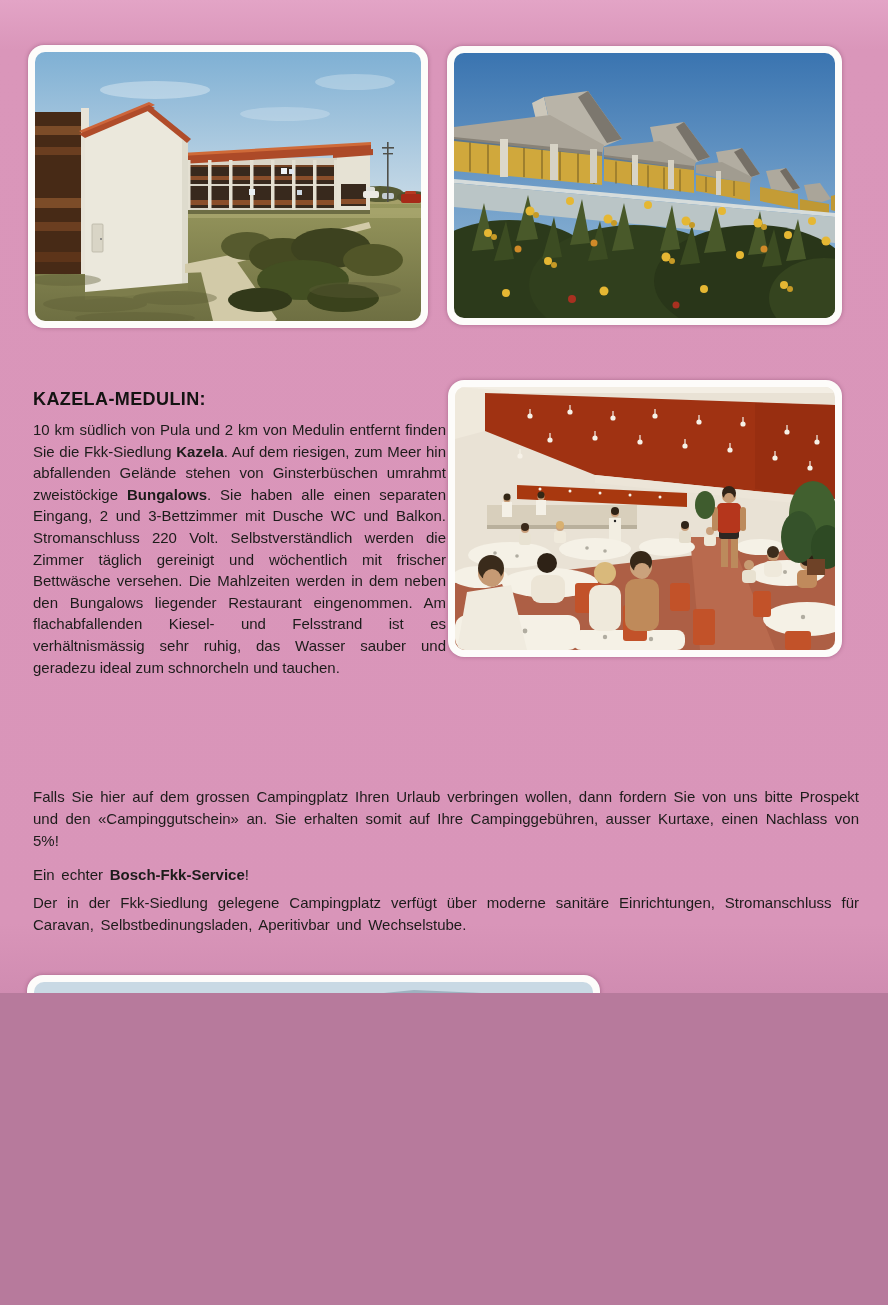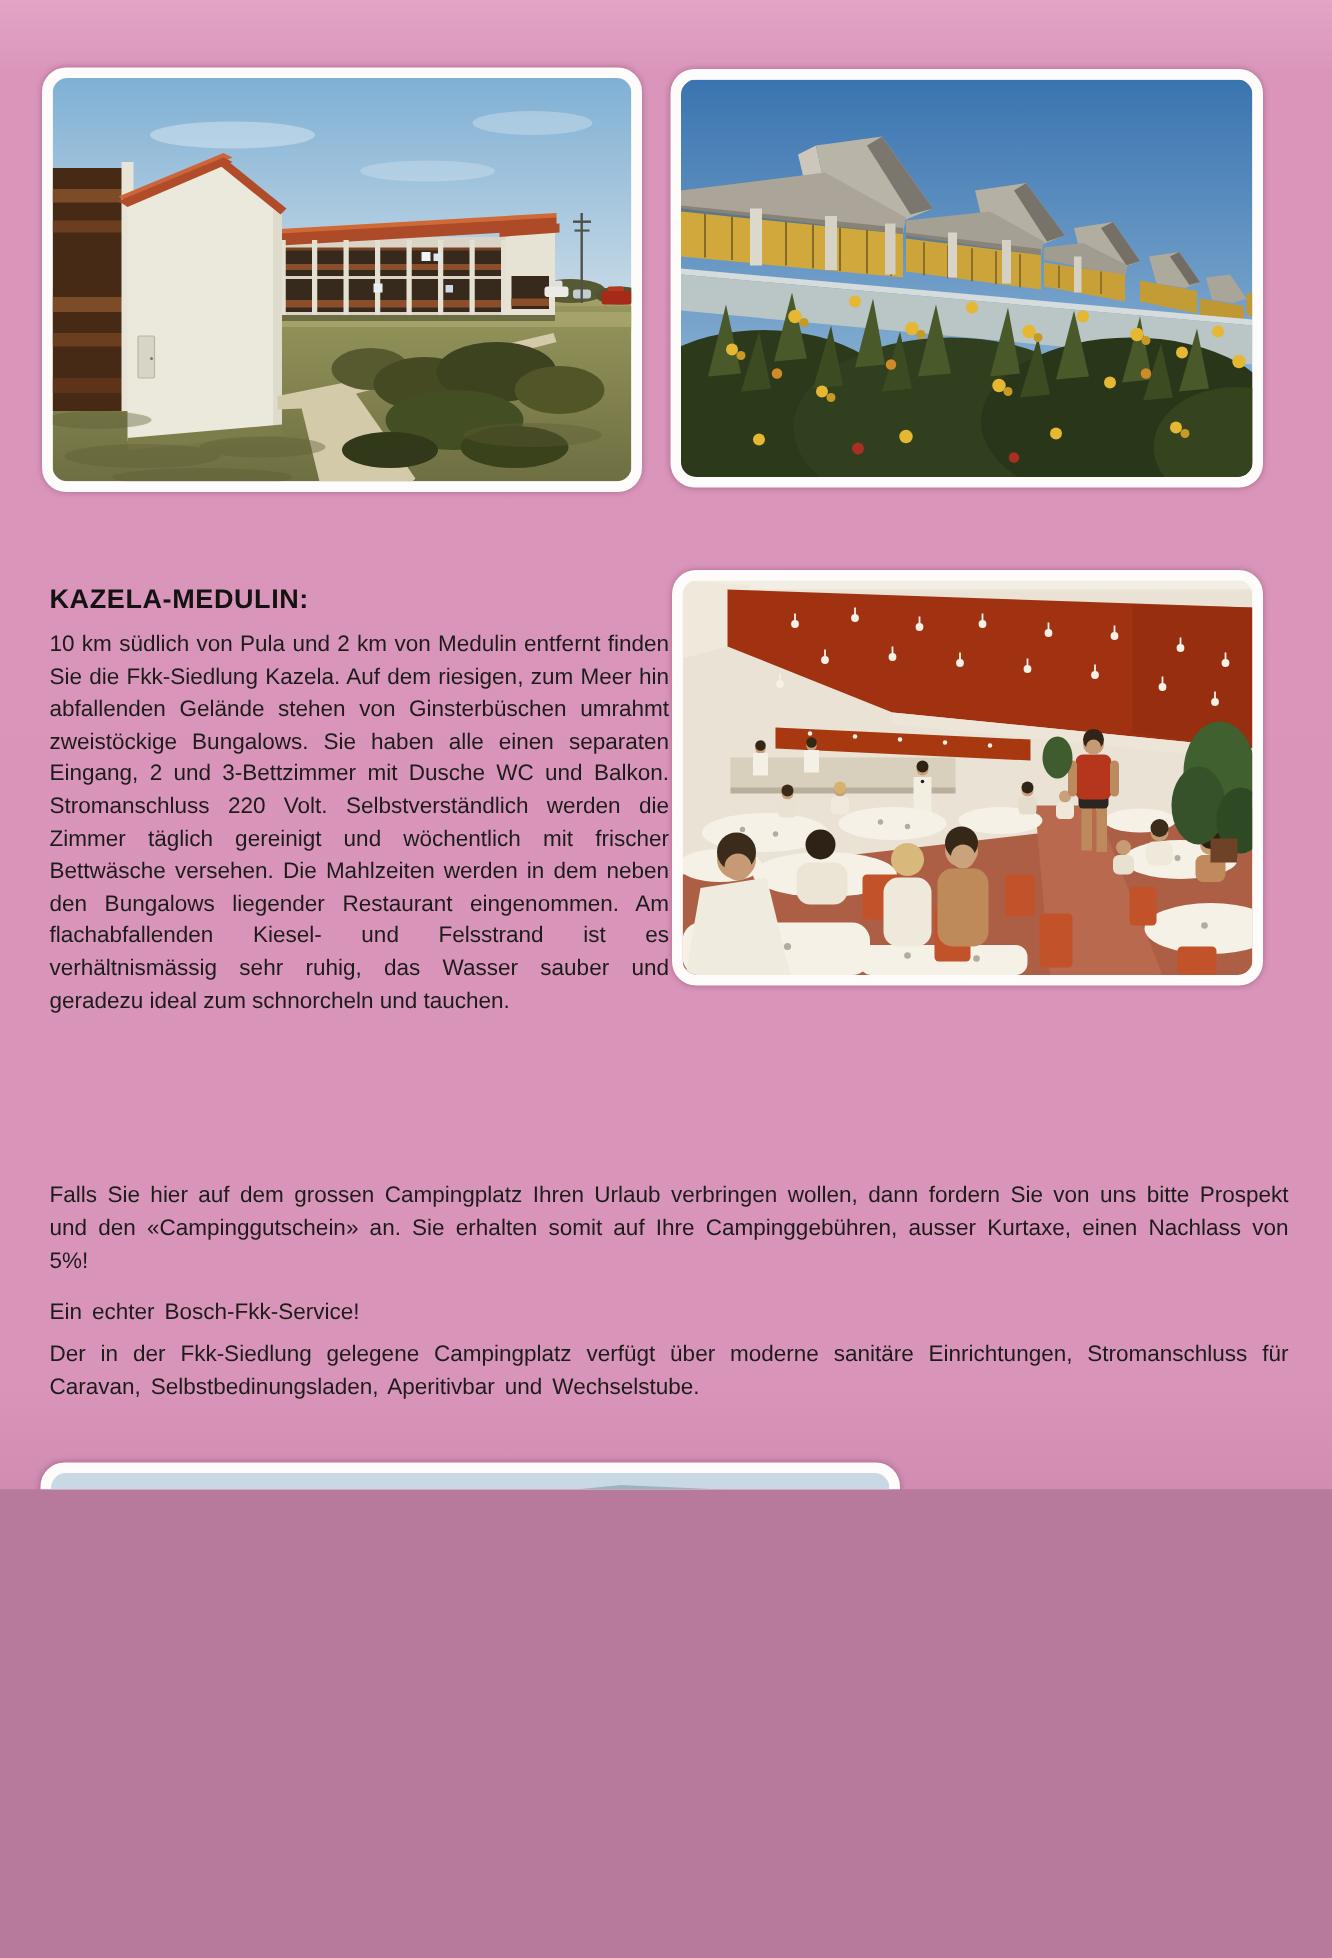--- a/index.html
+++ b/index.html
@@ -5,21 +5,21 @@
   html,body{margin:0;padding:0;background:#b77a9c;}
   .page{position:relative;width:888px;height:993px;overflow:hidden;
     background:linear-gradient(180deg,#e3a4c6 0%,#da96ba 5%,#d995b9 93%,#d08cb1 100%);
     font-family:"Liberation Sans",sans-serif;color:#1d1c1b;padding-left:22px;}
   figure.photo{position:absolute;margin:0;background:#fdfcfa;border-radius:16px;padding:7px;
     box-shadow:0 0 4px rgba(100,40,75,.4);box-sizing:content-box;}
   .ph{width:100%;height:100%;border-radius:10px;overflow:hidden;}
   .ph svg{display:block;width:100%;height:100%;}
   .hd{position:absolute;font-weight:bold;font-size:18px;letter-spacing:.4px;color:#141312;white-space:nowrap;}
   .txt{position:absolute;font-size:15px;line-height:21.6px;text-align:justify;color:#1d1c1b;}
-  .txt b{font-weight:normal;}
+  .txt b{font-weight:bold;}
   .wide{line-height:22px;word-spacing:2.5px;}
   .nojust{text-align:left;}
   .logo{position:absolute;}
   .logo svg{display:block;width:100%;height:100%;}
   .logo text{font-family:"Liberation Sans",sans-serif;}
 </style>
 </head>
 <body>
 
 <div class="page">

